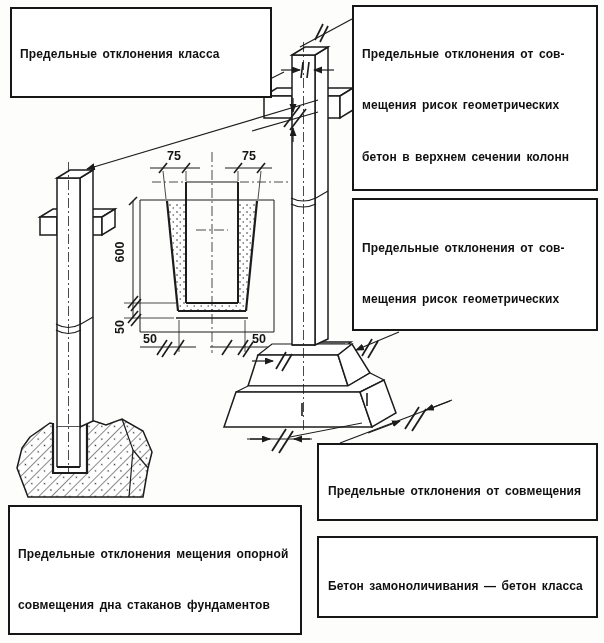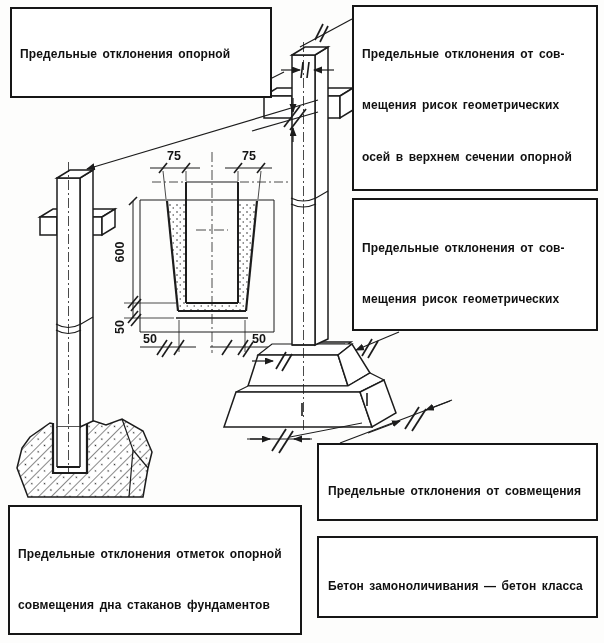--- a/index.html
+++ b/index.html
@@ -212,31 +212,31 @@
 
     <line x1="340" y1="443" x2="450" y2="401"></line>
     <line x1="368" y1="433" x2="400" y2="421" marker-end="url(#arr)"></line>
     <line x1="452" y1="400" x2="426" y2="410" marker-end="url(#arr)"></line>
     <line x1="405" y1="429" x2="419" y2="407" stroke-width="1.8"></line>
     <line x1="412" y1="431" x2="426" y2="409" stroke-width="1.8"></line>
   </g>
 </svg>
 
   <div class="box b-tl">
-    <div class="ln">Предельные отклонения опорной</div>
+    <div class="ln">Предельные отклонения класса</div>
     
     
     
     
   </div>
 
   <div class="box b-tr">
     <div class="ln">Предельные отклонения от сов-</div>
     <div class="ln">мещения рисок геометрических</div>
-    <div class="ln">осей в верхнем сечении опорной</div>
+    <div class="ln">бетон в верхнем сечении колонн</div>
     
     
     
     
     
     
     
   </div>
 
   <div class="box b-rm">
@@ -257,21 +257,21 @@
   </div>
 
   <div class="box b-fa">
     <div class="ln">Предельные отклонения от совмещения</div>
     
     
     
   </div>
 
   <div class="box b-bl">
-    <div class="ln">Предельные отклонения отметок опорной</div>
+    <div class="ln">Предельные отклонения мещения опорной</div>
     <div class="ln">совмещения дна стаканов фундаментов</div>
     
     
     
     
     
   </div>
 
 </div>
 

